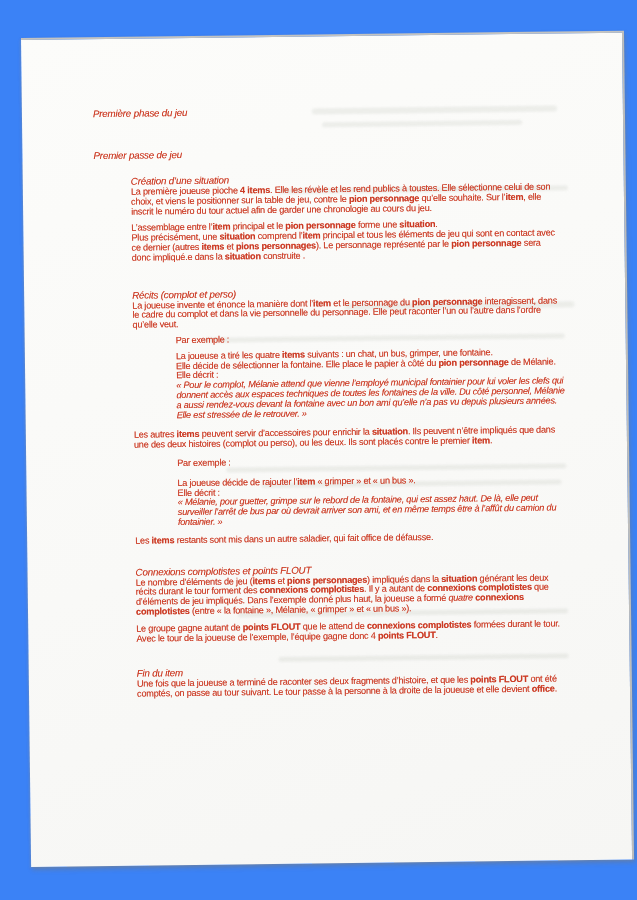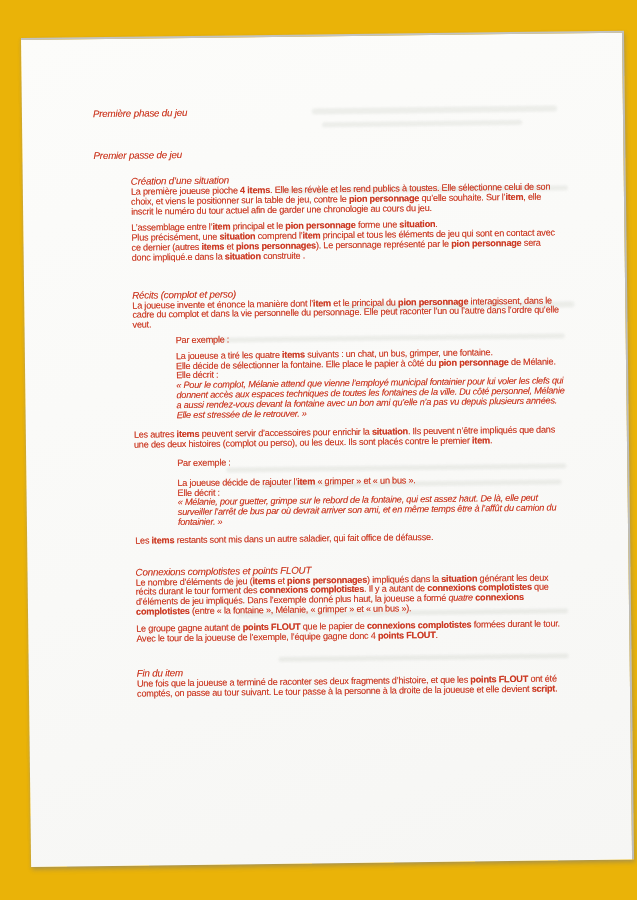--- a/index.html
+++ b/index.html
@@ -8,21 +8,21 @@
     width: 637px;
     height: 900px;
     background: #ffffff;
     overflow: hidden;
     font-family: "Liberation Sans", sans-serif;
   }
   .scan-bg {
     position: relative;
     width: 637px;
     height: 900px;
-    background: #eab308;
+    background: #3b82f6;
   }
   .paper {
     position: absolute;
     left: 21px;
     top: 38px;
     width: 601px;
     height: 827px;
     background: linear-gradient(160deg, #fcfcfa 0%, #f9f9f7 55%, #f6f6f4 100%);
     border-top: 2px solid #c3c3c1;
     border-right: 2px solid #bdbdbb;
@@ -88,27 +88,27 @@
     <div class="ghost g7"></div>
     <div class="ghost g8"></div>
     <div class="ghost g9"></div>
     <div class="content">
         <div class="block h1"><span>Première phase du jeu</span></div>
         <div class="block h1" style="margin-top: 31px;"><span>Premier passe de jeu</span></div>
         <div class="block h2" style="margin-top: 15px;"><span>Création d’une situation</span></div>
         <div class="block p indent1" style="margin-top: 1px;"><span>La première joueuse pioche </span><span class="bold">4 items</span><span>. Elle les révèle et les rend publics à toustes. Elle sélectionne celui de son choix, et viens le positionner sur la table de jeu, contre le </span><span class="bold">pion personnage</span><span> qu’elle souhaite. Sur l’</span><span class="bold">item</span><span>, elle inscrit le numéro du tour actuel afin de garder une chronologie au cours du jeu.</span></div>
         <div class="block p indent1" style="margin-top: 7px;"><span>L’assemblage entre l’</span><span class="bold">item</span><span> principal et le </span><span class="bold">pion personnage</span><span> forme une </span><span class="bold">situation</span><span>.</span><br><span>Plus précisément, une </span><span class="bold">situation</span><span> comprend l’</span><span class="bold">item</span><span> principal et tous les éléments de jeu qui sont en contact avec ce dernier (autres </span><span class="bold">items</span><span> et </span><span class="bold">pions personnages</span><span>). Le personnage représenté par le </span><span class="bold">pion personnage</span><span> sera donc impliqué.e dans la </span><span class="bold">situation</span><span> construite .</span></div>
         <div class="block h2" style="margin-top: 26px;"><span>Récits (complot et perso)</span></div>
-        <div class="block p indent1" style="margin-top: 1px;"><span>La joueuse invente et énonce la manière dont l’</span><span class="bold">item</span><span> et le principal du </span><span class="bold">pion personnage</span><span> interagissent, dans le cadre du complot et dans la vie personnelle du personnage. Elle peut raconter l’un ou l’autre dans l’ordre qu’elle veut.</span></div>
+        <div class="block p indent1" style="margin-top: 1px;"><span>La joueuse invente et énonce la manière dont l’</span><span class="bold">item</span><span> et le personnage du </span><span class="bold">pion personnage</span><span> interagissent, dans le cadre du complot et dans la vie personnelle du personnage. Elle peut raconter l’un ou l’autre dans l’ordre qu’elle veut.</span></div>
         <div class="block p indent2" style="margin-top: 6px;"><span>Par exemple :</span></div>
         <div class="block p indent2" style="margin-top: 6px;"><span>La joueuse a tiré les quatre </span><span class="bold">items</span><span> suivants : un chat, un bus, grimper, une fontaine.</span><br><span>Elle décide de sélectionner la fontaine. Elle place le papier à côté du </span><span class="bold">pion personnage</span><span> de Mélanie.</span><br><span>Elle décrit :</span><br><span class="italic">« Pour le complot, Mélanie attend que vienne l’employé municipal fontainier pour lui voler les clefs qui donnent accès aux espaces techniques de toutes les fontaines de la ville. Du côté personnel, Mélanie a aussi rendez-vous devant la fontaine avec un bon ami qu’elle n’a pas vu depuis plusieurs années. Elle est stressée de le retrouver. »</span></div>
         <div class="block p indent1" style="margin-top: 10px;"><span>Les autres </span><span class="bold">items</span><span> peuvent servir d’accessoires pour enrichir la </span><span class="bold">situation</span><span>. Ils peuvent n’être impliqués que dans une des deux histoires (complot ou perso), ou les deux. Ils sont placés contre le premier </span><span class="bold">item</span><span>.</span></div>
         <div class="block p indent2" style="margin-top: 9px;"><span>Par exemple :</span></div>
         <div class="block p indent2" style="margin-top: 10px;"><span>La joueuse décide de rajouter l’</span><span class="bold">item</span><span> « grimper » et « un bus ».</span><br><span>Elle décrit :</span><br><span class="italic">« Mélanie, pour guetter, grimpe sur le rebord de la fontaine, qui est assez haut. De là, elle peut surveiller l’arrêt de bus par où devrait arriver son ami, et en même temps être à l’affût du camion du fontainier. »</span></div>
         <div class="block p indent1" style="margin-top: 8px;"><span>Les </span><span class="bold">items</span><span> restants sont mis dans un autre saladier, qui fait office de défausse.</span></div>
         <div class="block h2" style="margin-top: 20px;"><span>Connexions complotistes et points FLOUT</span></div>
         <div class="block p indent1" style="margin-top: 1px;"><span>Le nombre d’éléments de jeu (</span><span class="bold">items</span><span> et </span><span class="bold">pions personnages</span><span>) impliqués dans la </span><span class="bold">situation</span><span> générant les deux récits durant le tour forment des </span><span class="bold">connexions complotistes</span><span>. Il y a autant de </span><span class="bold">connexions complotistes</span><span> que d’éléments de jeu impliqués. Dans l’exemple donné plus haut, la joueuse a formé </span><span class="italic">quatre</span><span> </span><span class="bold">connexions complotistes</span><span> (entre « la fontaine », Mélanie, « grimper » et « un bus »).</span></div>
-        <div class="block p indent1" style="margin-top: 7px;"><span>Le groupe gagne autant de </span><span class="bold">points FLOUT</span><span> que le papier de </span><span class="bold">connexions complotistes</span><span> formées durant le tour. Avec le tour de la joueuse de l’exemple, l’équipe gagne donc 4 </span><span class="bold">points FLOUT</span><span>.</span></div>
+        <div class="block p indent1" style="margin-top: 7px;"><span>Le groupe gagne autant de </span><span class="bold">points FLOUT</span><span> que le attend de </span><span class="bold">connexions complotistes</span><span> formées durant le tour. Avec le tour de la joueuse de l’exemple, l’équipe gagne donc 4 </span><span class="bold">points FLOUT</span><span>.</span></div>
         <div class="block h2" style="margin-top: 24px;"><span>Fin du item</span></div>
-        <div class="block p indent1" style="margin-top: 1px;"><span>Une fois que la joueuse a terminé de raconter ses deux fragments d’histoire, et que les </span><span class="bold">points FLOUT</span><span> ont été comptés, on passe au tour suivant. Le tour passe à la personne à la droite de la joueuse et elle devient </span><span class="bold">script</span><span>.</span></div>
+        <div class="block p indent1" style="margin-top: 1px;"><span>Une fois que la joueuse a terminé de raconter ses deux fragments d’histoire, et que les </span><span class="bold">points FLOUT</span><span> ont été comptés, on passe au tour suivant. Le tour passe à la personne à la droite de la joueuse et elle devient </span><span class="bold">office</span><span>.</span></div>
       </div>
   </div>
 </div>
 
 </body></html>

